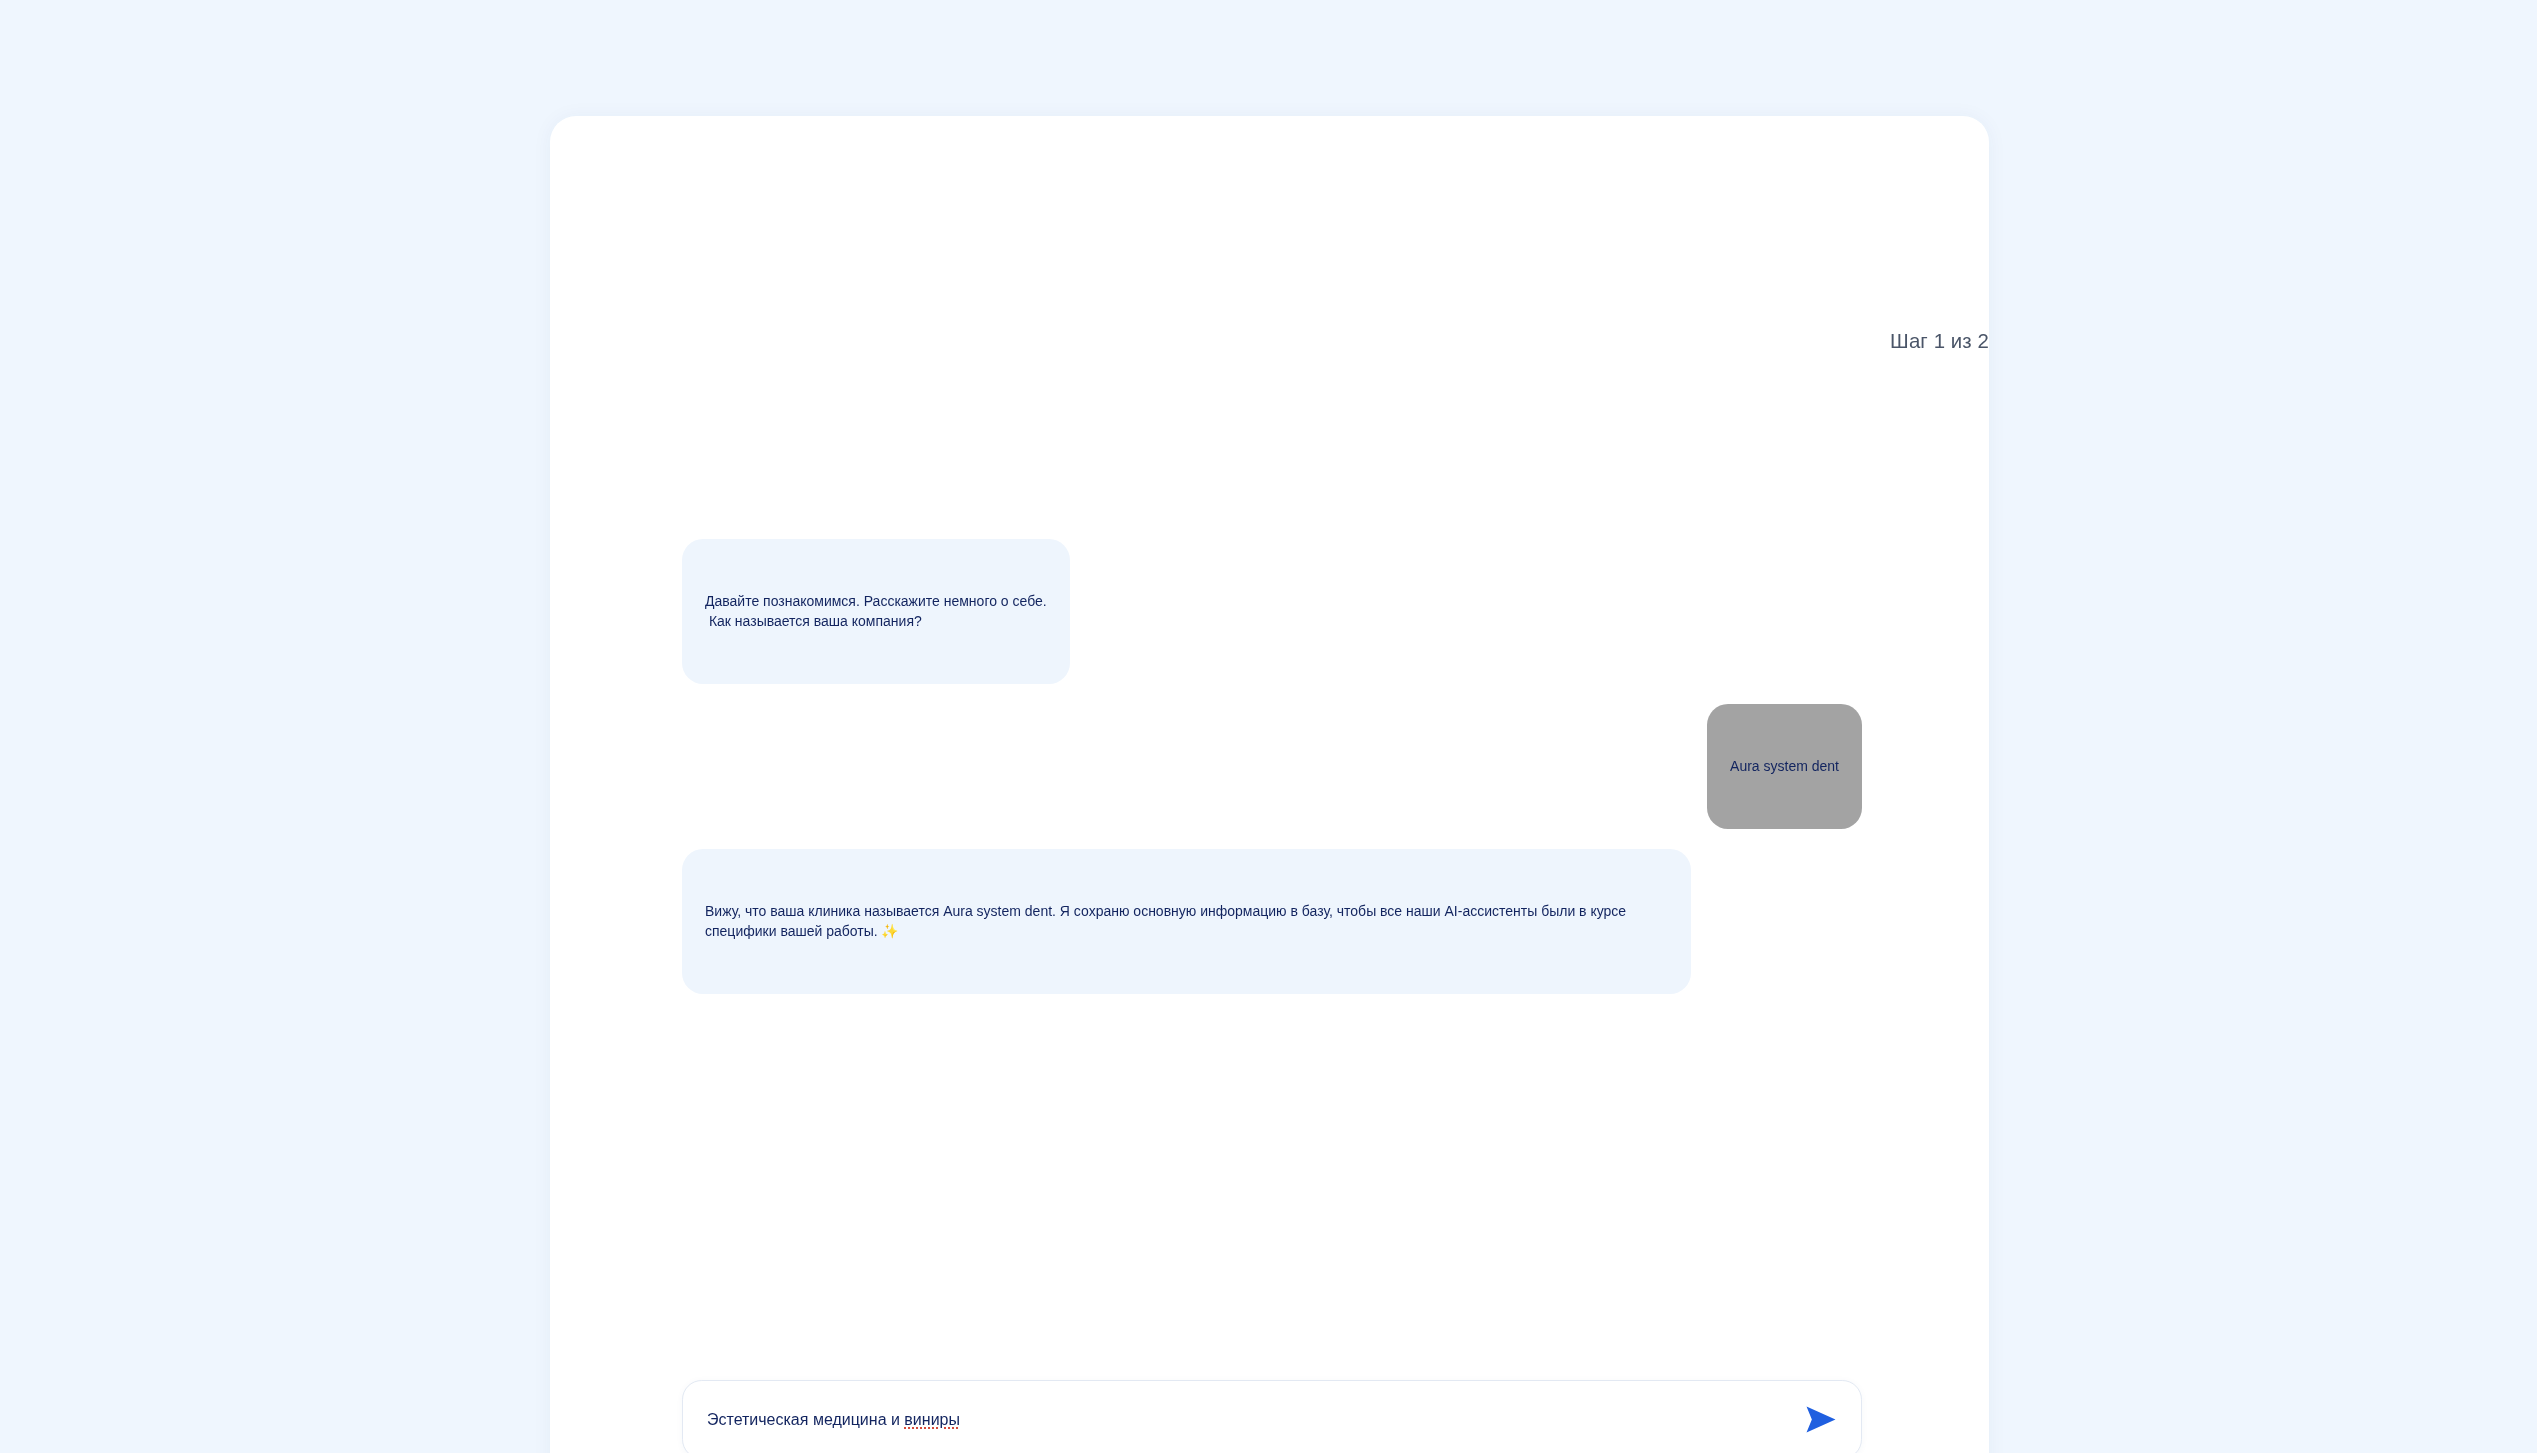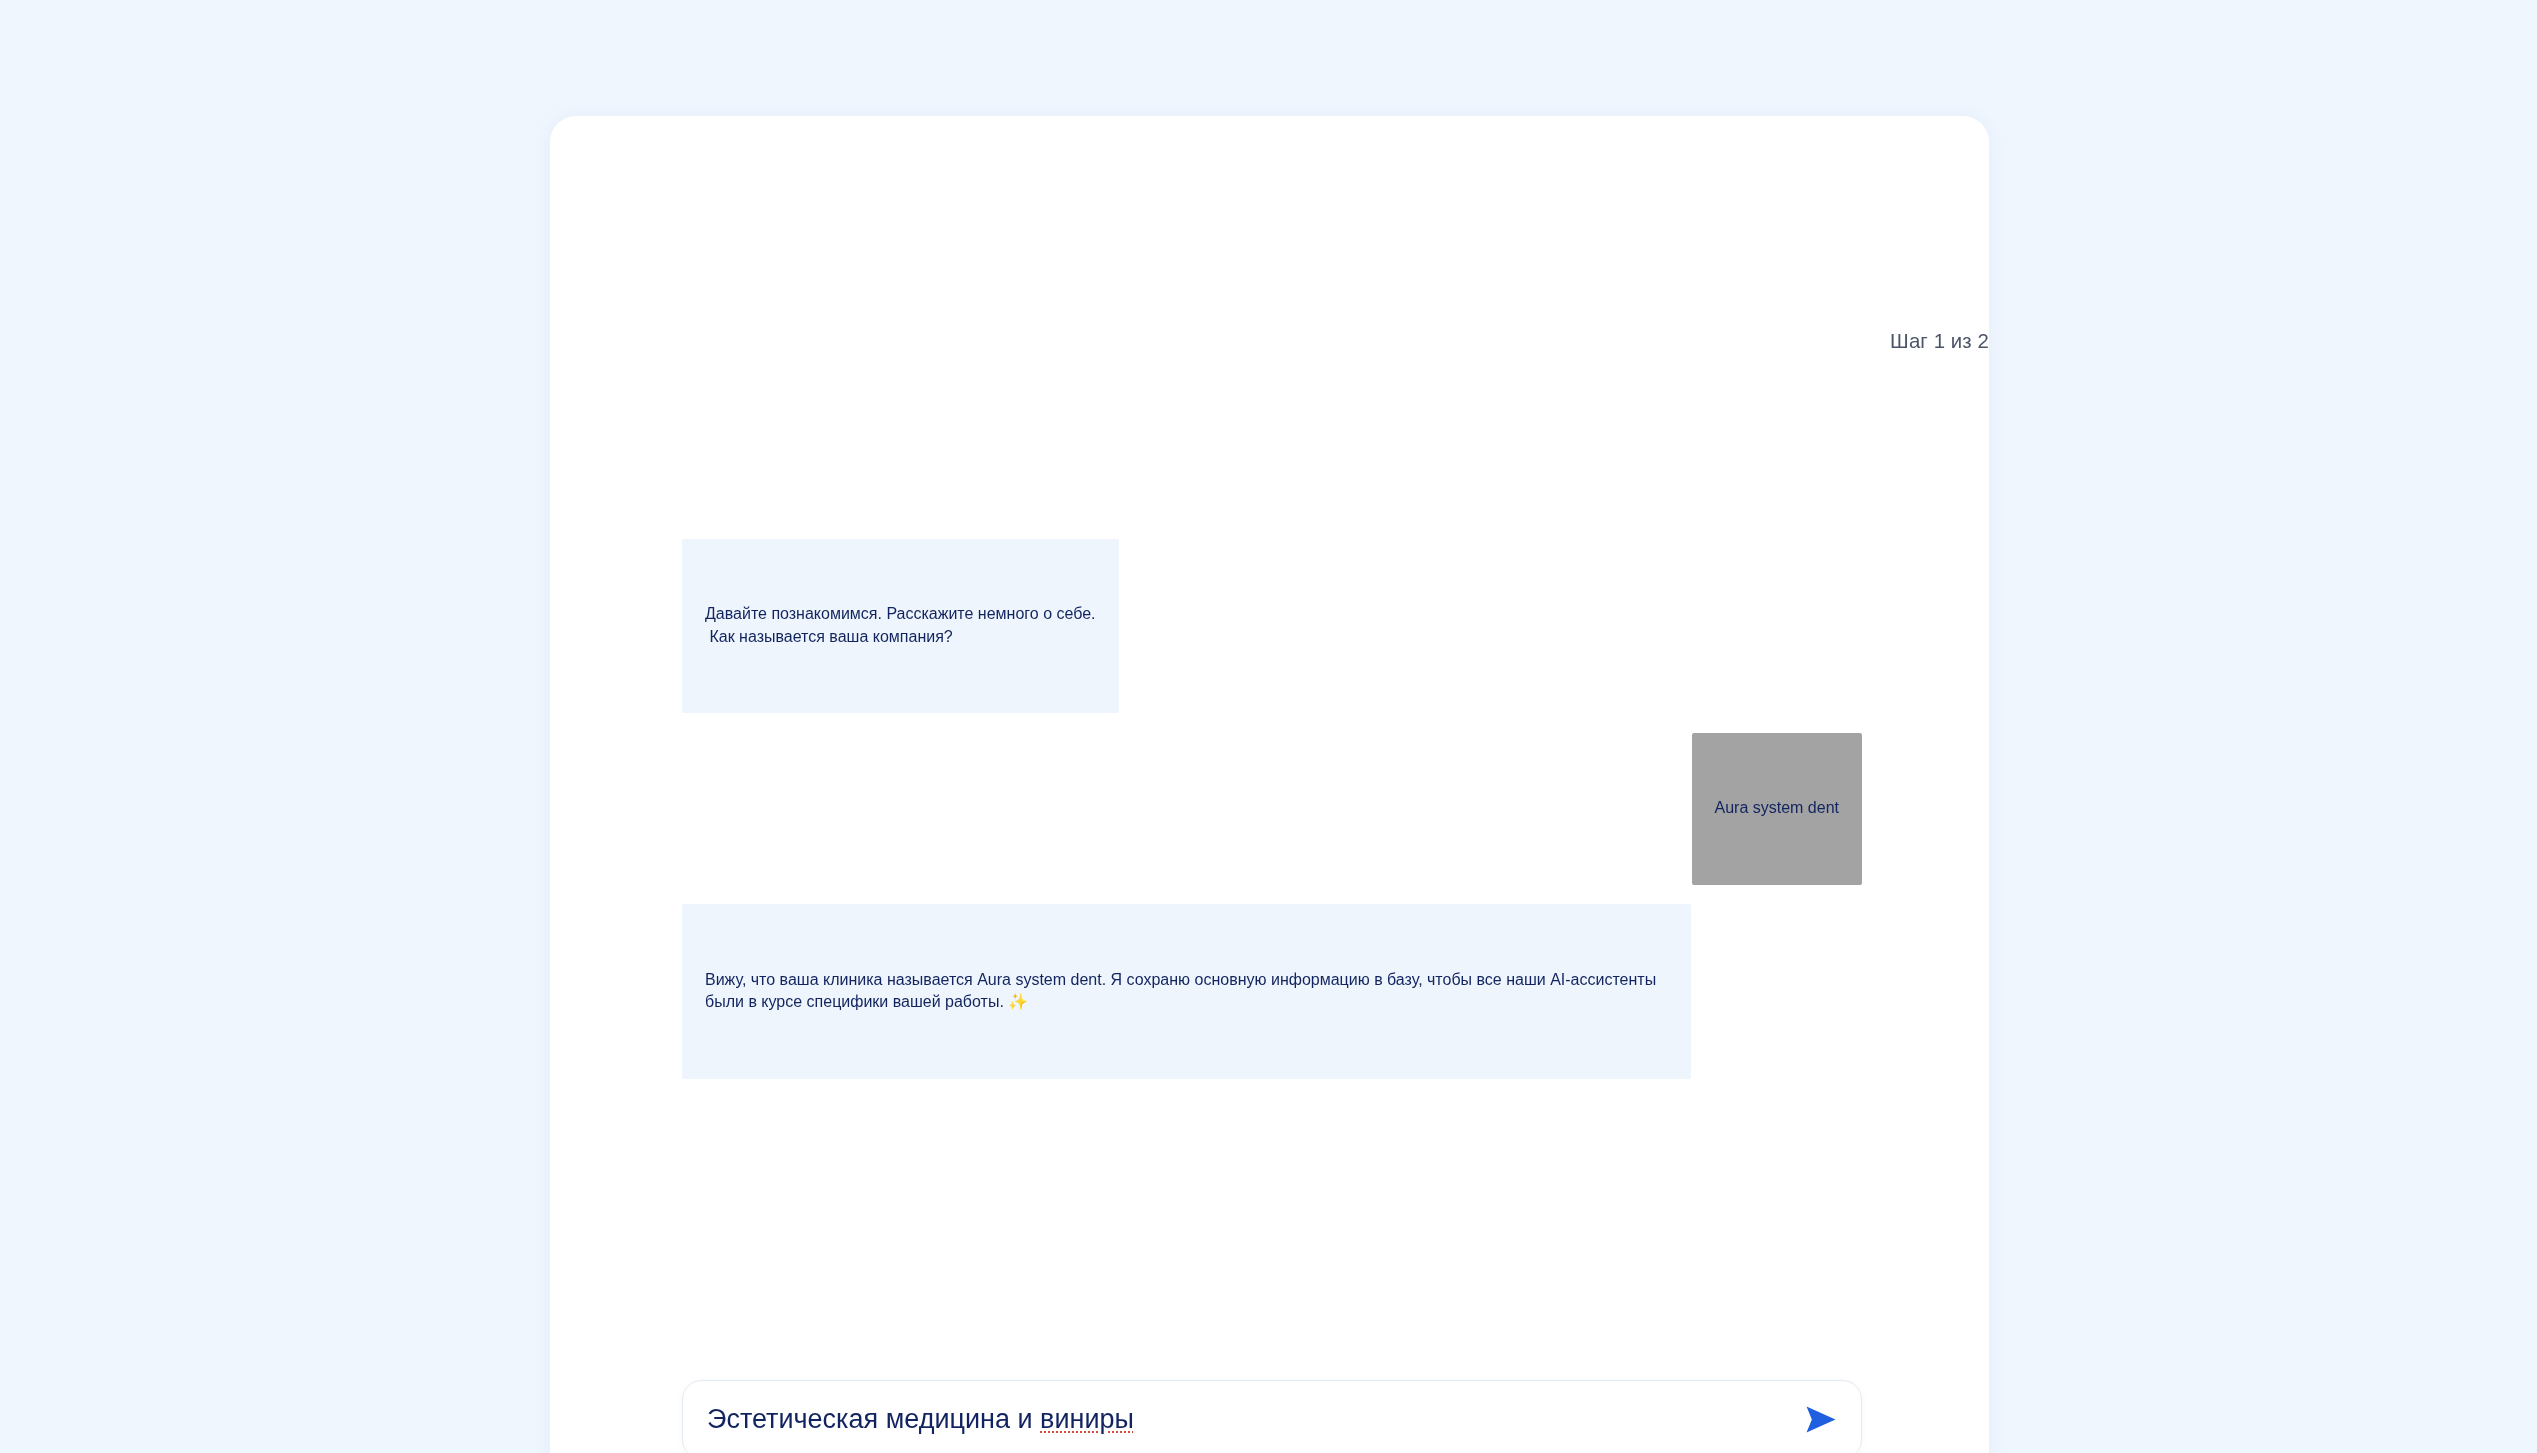--- a/index.html
+++ b/index.html
@@ -75,23 +75,23 @@
   }
 
   .msg-row {
     display: flex;
     margin-bottom: 19.7px;
   }
   .msg-row.left { justify-content: flex-start; }
   .msg-row.right { justify-content: flex-end; }
 
   .bubble {
-    border-radius: 2px;
-    padding: 19px 23px;
-    font-size: 16px;
+    border-radius: 21px;
+    padding: 13px 23px;
+    font-size: 14px;
     line-height: 1.42;
     color: #12245f;
     max-width: 1009px;
     box-sizing: border-box;
     white-space: pre-wrap;
   }
   .bubble.assistant {
     background: #eef5fd;
   }
   .bubble.user {
@@ -117,21 +117,21 @@
     border: 1.5px solid #e3e9f3;
     border-radius: 19.7px;
     box-shadow: 0 1.5px 7.6px rgba(30, 64, 124, 0.04);
     display: flex;
     align-items: center;
     box-sizing: border-box;
   }
 
   .composer-input-text {
     flex: 1;
-    font-size: 27px;
+    font-size: 16px;
     color: #12245f;
     padding: 0 21px 0 24px;
     white-space: nowrap;
     overflow: hidden;
   }
   .spellcheck {
     text-decoration: underline;
     text-decoration-style: dotted;
     text-decoration-color: #d44a3a;
     text-decoration-thickness: 1.5px;

